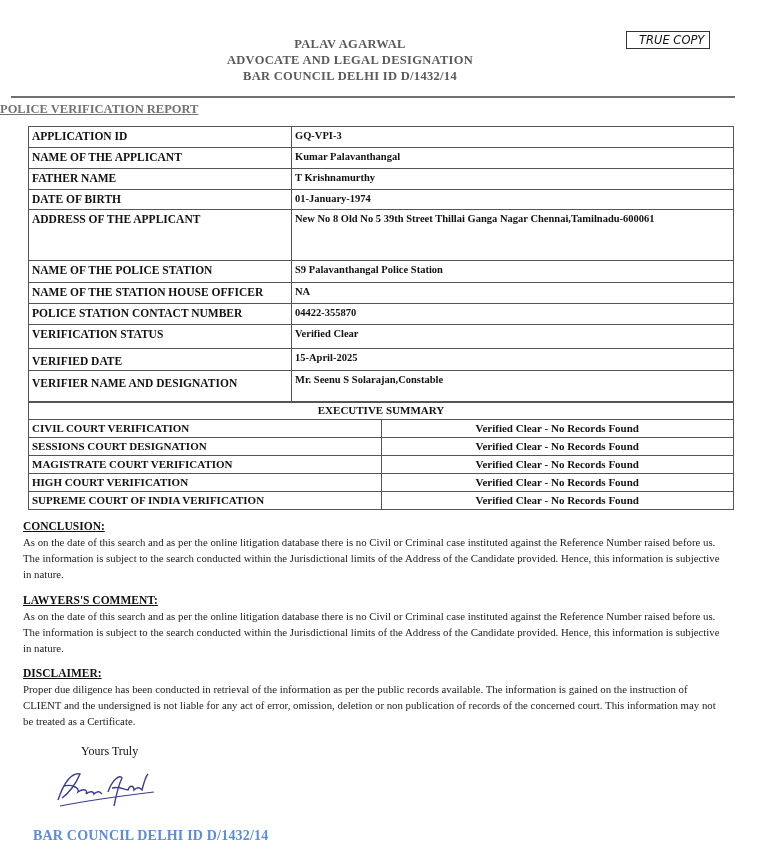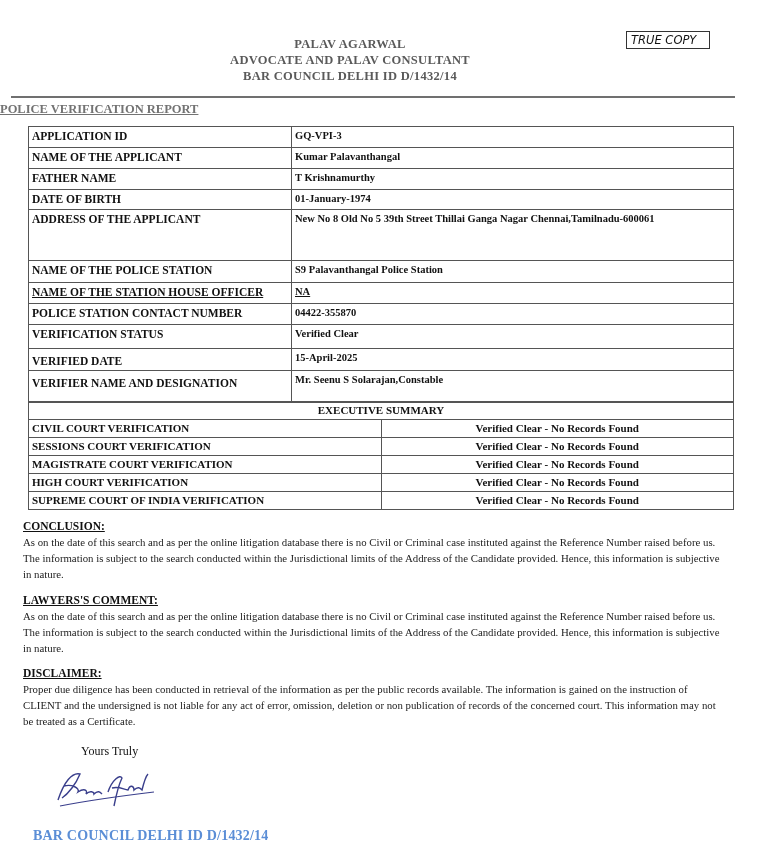--- a/index.html
+++ b/index.html
@@ -6,21 +6,21 @@
   body {
     width: 758px; height: 857px; position: relative; overflow: hidden;
     font-family: "Liberation Serif", "DejaVu Serif", serif;
     color: #111;
   }
   .hdr-inner { position: absolute; left: 180px; width: 340px; text-align: center; font-weight: bold; font-size: 12.5px; color: #5a5a5a; letter-spacing: 0.3px; }
   .true-copy {
     position: absolute; left: 626px; top: 31px; width: 84px; height: 18px;
     border: 1.5px solid #333; box-sizing: border-box;
     font-family: "DejaVu Sans", "Liberation Sans", sans-serif; font-style: italic;
-    font-size: 11.5px; line-height: 16px; padding-left: 4px; color: #111;
+    font-size: 11.5px; line-height: 16px; padding-left: 12px; color: #111;
   }
   .rule { position: absolute; left: 11px; top: 96px; width: 724px; height: 2px; background: #707070; }
   .report-title {
     position: absolute; left: 0; width: 698px; top: 102px; text-align: left;
     font-weight: bold; font-size: 12.5px; text-decoration: underline; color: #737373;
   }
   table { border-collapse: collapse; position: absolute; table-layout: fixed; }
   td {
     font-size: 11px; padding: 0 3px; vertical-align: top;
     border: 1.5px solid #555; line-height: 14px;
@@ -41,21 +41,21 @@
   .signame { position: absolute; left: 50px; top: 816px; font-size: 11px; margin-top: 48px; }
   .barid {
     position: absolute; left: 33px; top: 828px; font-weight: bold;
     font-size: 14px; color: #5b8ed6; letter-spacing: 0.2px;
   }
 </style>
 </head>
 <body>
 
 <div class="hdr-inner" style="top:37px;">PALAV AGARWAL</div>
-<div class="hdr-inner" style="top:53px;">ADVOCATE AND PALAV CONSULTANT</div>
+<div class="hdr-inner" style="top:53px;">ADVOCATE AND LEGAL DESIGNATION</div>
 <div class="hdr-inner" style="top:69px;">BAR COUNCIL DELHI ID D/1432/14</div>
 <div class="true-copy">TRUE COPY</div>
 <div class="rule"></div>
 
 <div class="report-title">POLICE VERIFICATION REPORT</div>
 
 <table class="t1">
   <tbody>
       <tr style="height:21px;">
     <td class="k">APPLICATION ID</td>
@@ -74,21 +74,21 @@
     <td class="v">01-January-1974</td>
   </tr>
   <tr style="height:51px;">
     <td class="k">ADDRESS OF THE APPLICANT</td>
     <td class="v">New No 8 Old No 5 39th Street Thillai Ganga Nagar Chennai,Tamilnadu-600061</td>
   </tr>
   <tr style="height:22px;">
     <td class="k">NAME OF THE POLICE STATION</td>
     <td class="v">S9 Palavanthangal Police Station</td>
   </tr>
-  <tr style="height:21px;text-decoration:underline;">
+  <tr style="height:21px;">
     <td class="k">NAME OF THE STATION HOUSE OFFICER</td>
     <td class="v">NA</td>
   </tr>
   <tr style="height:21px;">
     <td class="k">POLICE STATION CONTACT NUMBER</td>
     <td class="v">04422-355870</td>
   </tr>
   <tr style="height:24px;">
     <td class="k">VERIFICATION STATUS</td>
     <td class="v">Verified Clear</td>
@@ -107,21 +107,21 @@
 <table class="t2">
   <tbody>
       <tr>
     <td class="head" colspan="2">EXECUTIVE SUMMARY</td>
   </tr>
   <tr>
     <td class="k">CIVIL COURT VERIFICATION</td>
     <td class="v">Verified Clear - No Records Found</td>
   </tr>
   <tr>
-    <td class="k">SESSIONS COURT VERIFICATION</td>
+    <td class="k">SESSIONS COURT DESIGNATION</td>
     <td class="v">Verified Clear - No Records Found</td>
   </tr>
   <tr>
     <td class="k">MAGISTRATE COURT VERIFICATION</td>
     <td class="v">Verified Clear - No Records Found</td>
   </tr>
   <tr>
     <td class="k">HIGH COURT VERIFICATION</td>
     <td class="v">Verified Clear - No Records Found</td>
   </tr>

